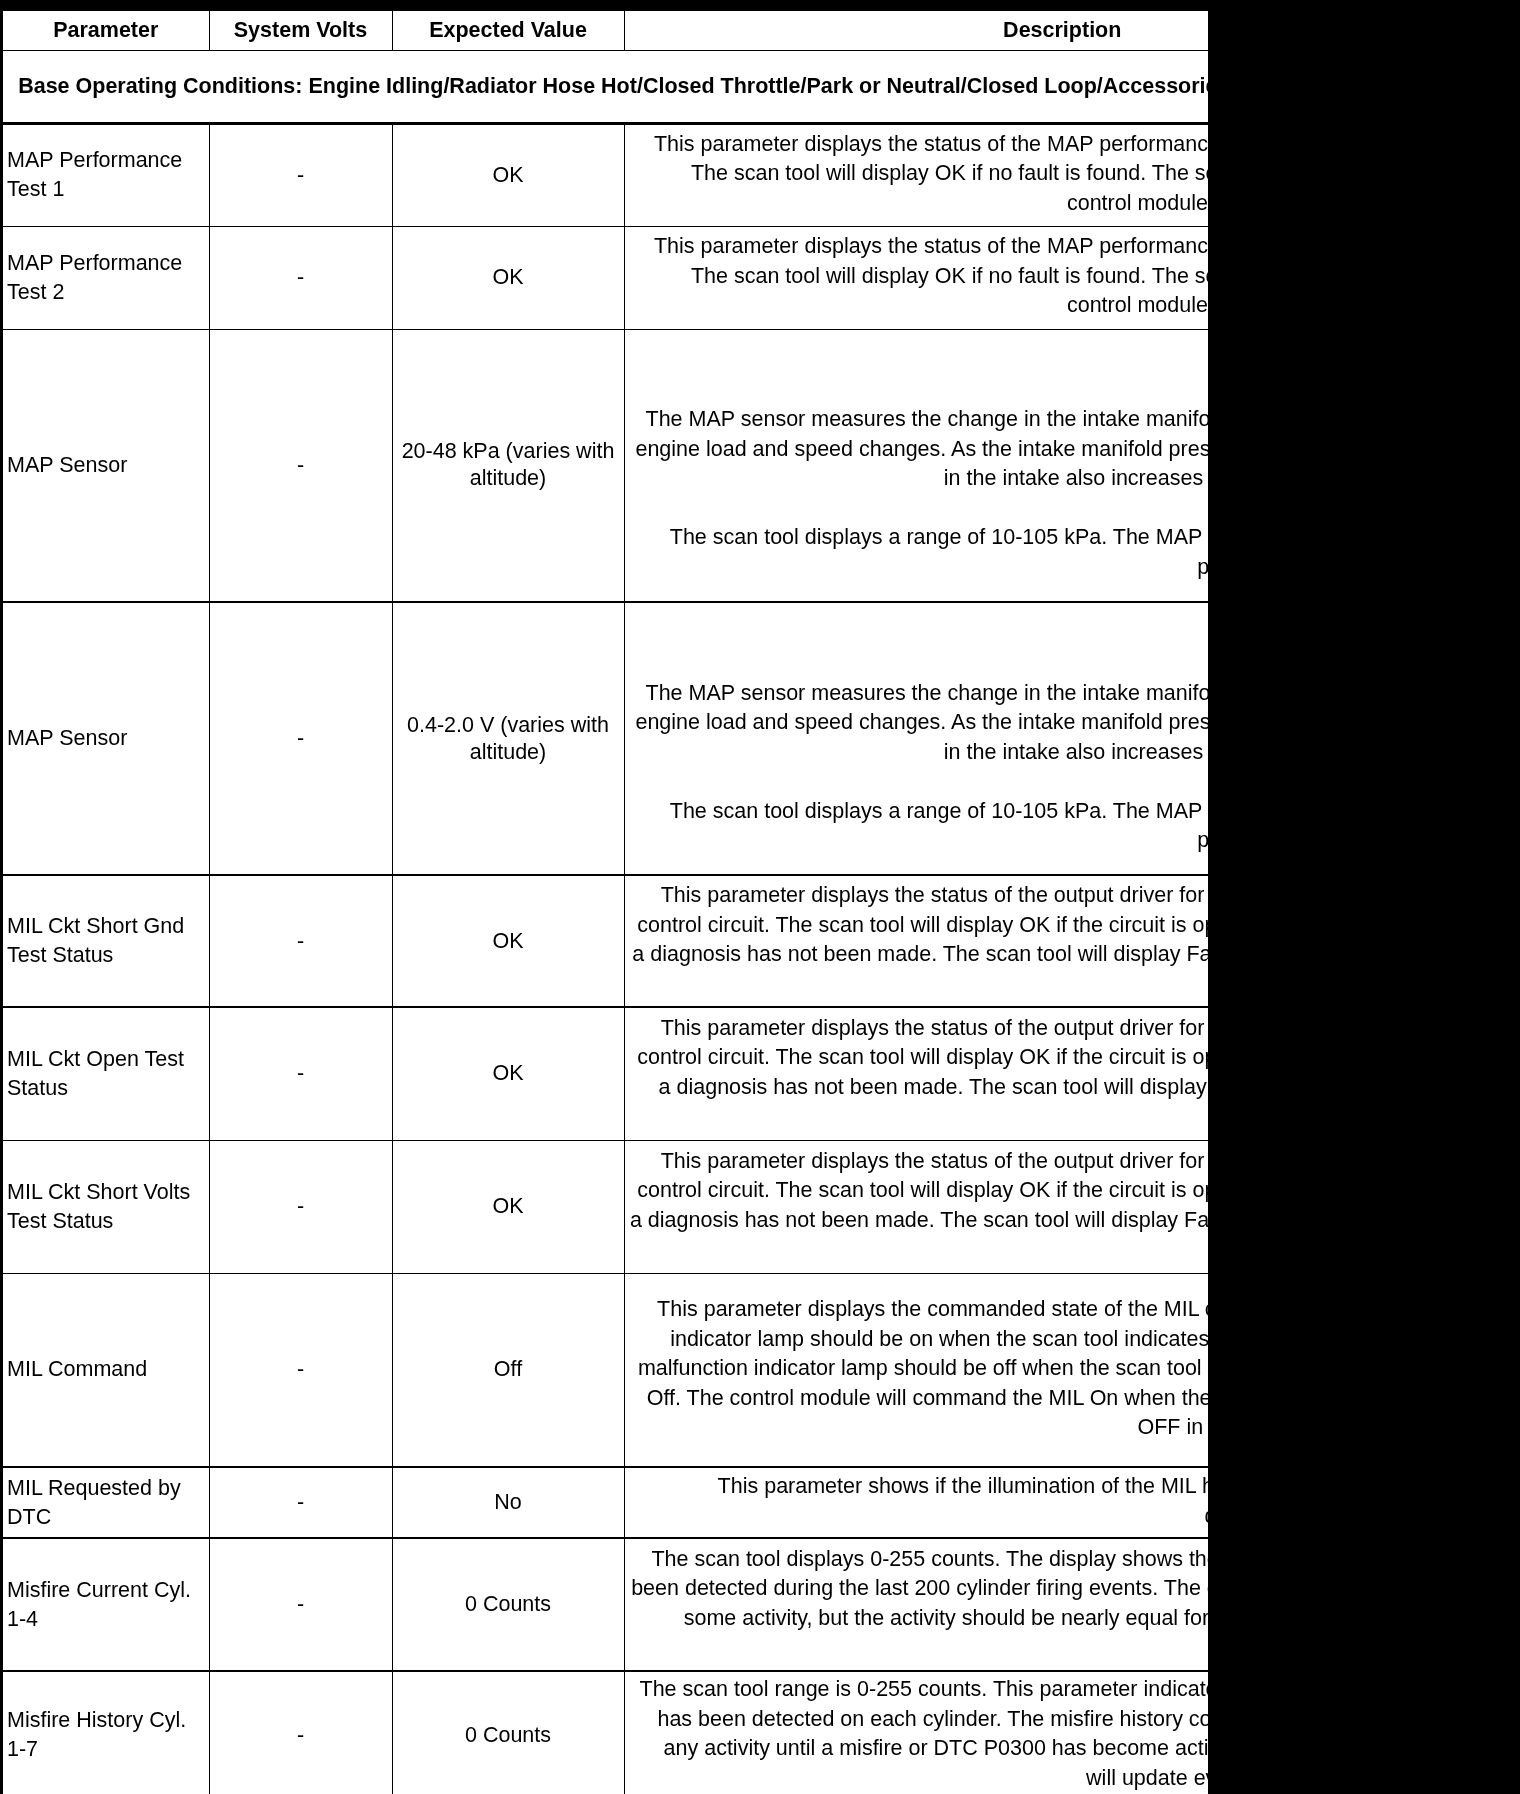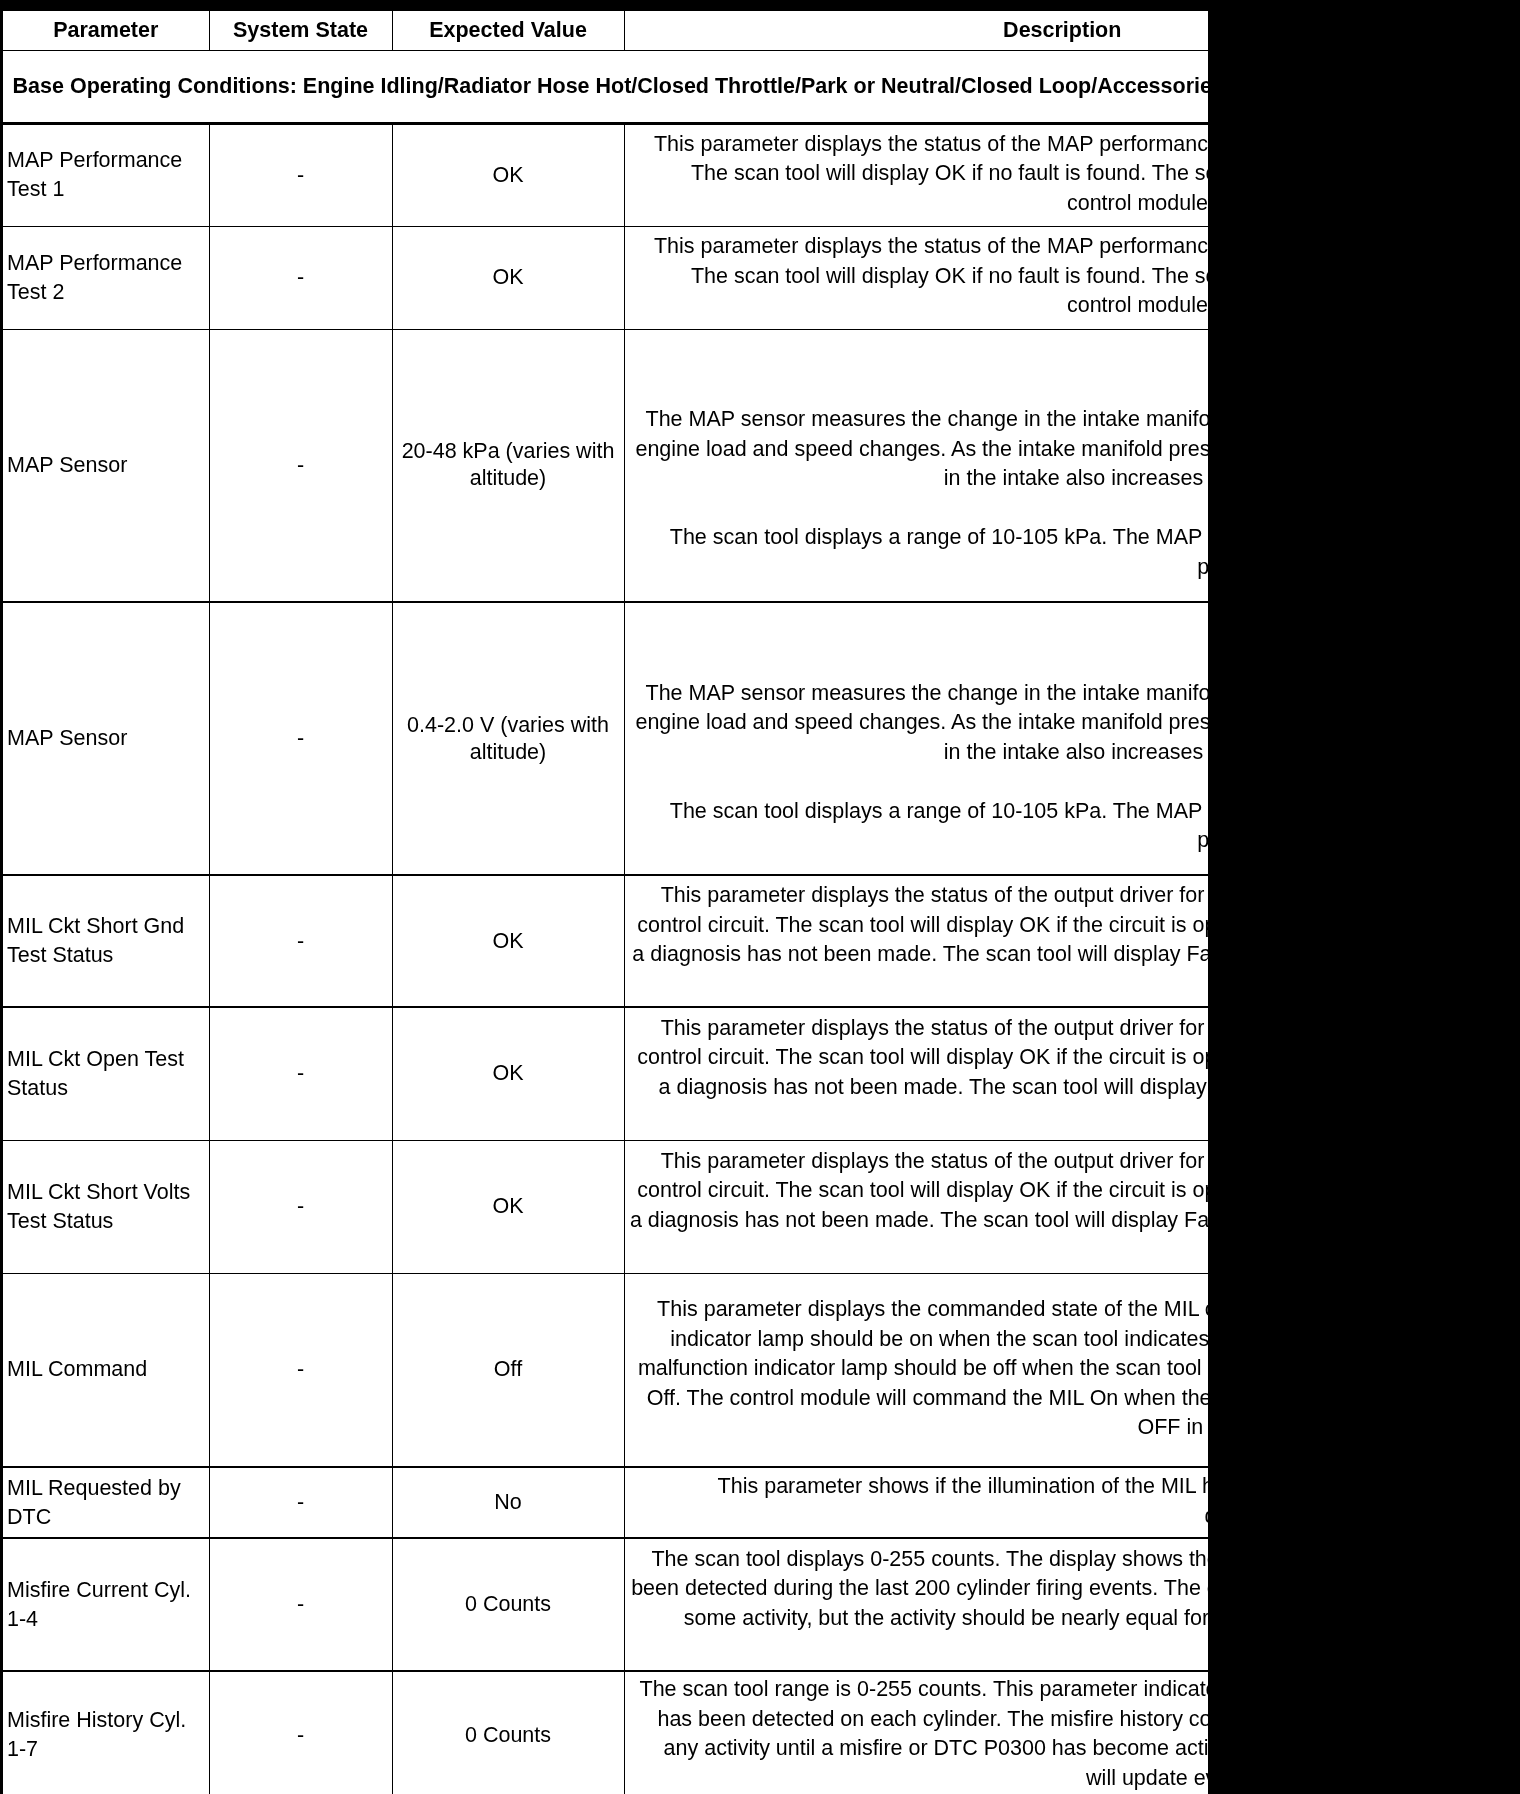--- a/index.html
+++ b/index.html
@@ -17,21 +17,21 @@
   }
   col.c1 { width: 206px; }
   col.c2 { width: 183px; }
   col.c3 { width: 232px; }
   col.c4 { width: 876px; }
   th, td { border: 1.5px solid #000; padding: 0 4px; vertical-align: middle; }
   tr:first-child th { border-top: none; }
   th:first-child, td:first-child { border-left: none; }
   th:last-child, td:last-child { border-right: none; }
   th { font-weight: bold; text-align: center; height: 39px; font-size: 21.5px; }
-  td.cond { font-weight: bold; text-align: center; line-height: 29px; padding: 2px 4px; border-bottom: 3px solid #000; }
+  td.cond { font-weight: bold; text-align: right; line-height: 29px; padding: 2px 4px; border-bottom: 3px solid #000; }
   td.param { text-align: left; line-height: 29px; }
   td.state { text-align: center; }
   td.expected { text-align: center; line-height: 27px; }
   td.desc { text-align: right; line-height: 29.5px; padding: 1px 4px 3px 4px; }
   td.desc p { margin: 0; }
   td.desc p + p { margin-top: 29.5px; }
   tr.thick-bottom td { border-bottom: 2.5px solid #000; margin-top: 32px; }
   tr.last td { border-bottom: none; }
 </style>
 </head>
@@ -41,21 +41,21 @@
   <table>
     <colgroup>
       <col class="c1">
         <col class="c2">
         <col class="c3">
         <col class="c4">
     </colgroup>
     <thead>
       <tr>
         <th>Parameter</th>
-        <th>System State</th>
+        <th>System Volts</th>
         <th>Expected Value</th>
         <th>Description</th>
       </tr>
     </thead>
     <tbody id="table-body">
       <tr>
         <td class="cond" colspan="4">Base Operating Conditions: Engine Idling/Radiator Hose Hot/Closed Throttle/Park or Neutral/Closed Loop/Accessories Off/Brake Pedal Released</td>
       </tr>
     <tr style="height: 103px; padding-left: 40px;">
           <td class="param">MAP Performance Test 1</td>

